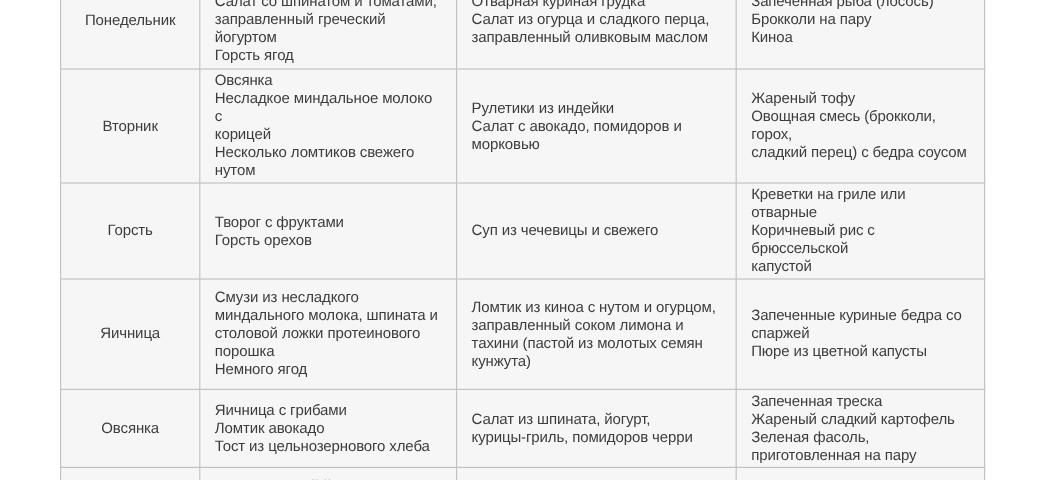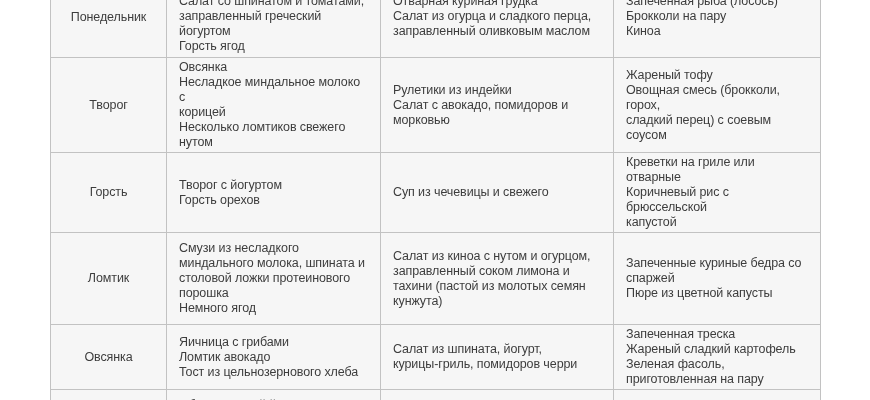--- a/index.html
+++ b/index.html
@@ -75,51 +75,51 @@
 йогуртом
 Горсть ягод</td>
         <td class="meal-cell m2">Отварная куриная грудка
 Салат из огурца и сладкого перца,
 заправленный оливковым маслом</td>
         <td class="meal-cell m3 c-m3-pad">Запеченная рыба (лосось)
 Брокколи на пару
 Киноа</td>
       </tr>
       <tr class="r2">
-        <td class="day-cell">Творог</td>
+        <td class="day-cell">Вторник</td>
         <td class="meal-cell m1">Овсянка
 Несладкое миндальное молоко с
 корицей
 Несколько ломтиков свежего
 нутом</td>
         <td class="meal-cell m2">Рулетики из индейки
 Салат с авокадо, помидоров и
 морковью</td>
         <td class="meal-cell m3 c-m3-pad">Жареный тофу
 Овощная смесь (брокколи, горох,
-сладкий перец) с соевым соусом</td>
+сладкий перец) с бедра соусом</td>
       </tr>
       <tr class="r3">
         <td class="day-cell">Горсть</td>
-        <td class="meal-cell m1">Творог с йогуртом
+        <td class="meal-cell m1">Творог с фруктами
 Горсть орехов</td>
         <td class="meal-cell m2">Суп из чечевицы и свежего</td>
         <td class="meal-cell m3 c-m3-pad">Креветки на гриле или
 отварные
 Коричневый рис с брюссельской
 капустой</td>
       </tr>
       <tr class="r4">
-        <td class="day-cell">Ломтик</td>
+        <td class="day-cell">Яичница</td>
         <td class="meal-cell m1">Смузи из несладкого
 миндального молока, шпината и
 столовой ложки протеинового
 порошка
 Немного ягод</td>
-        <td class="meal-cell m2">Салат из киноа с нутом и огурцом,
+        <td class="meal-cell m2">Ломтик из киноа с нутом и огурцом,
 заправленный соком лимона и
 тахини (пастой из молотых семян
 кунжута)</td>
         <td class="meal-cell m3 c-m3-pad">Запеченные куриные бедра со
 спаржей
 Пюре из цветной капусты</td>
       </tr>
       <tr class="r5">
         <td class="day-cell">Овсянка</td>
         <td class="meal-cell m1">Яичница с грибами

